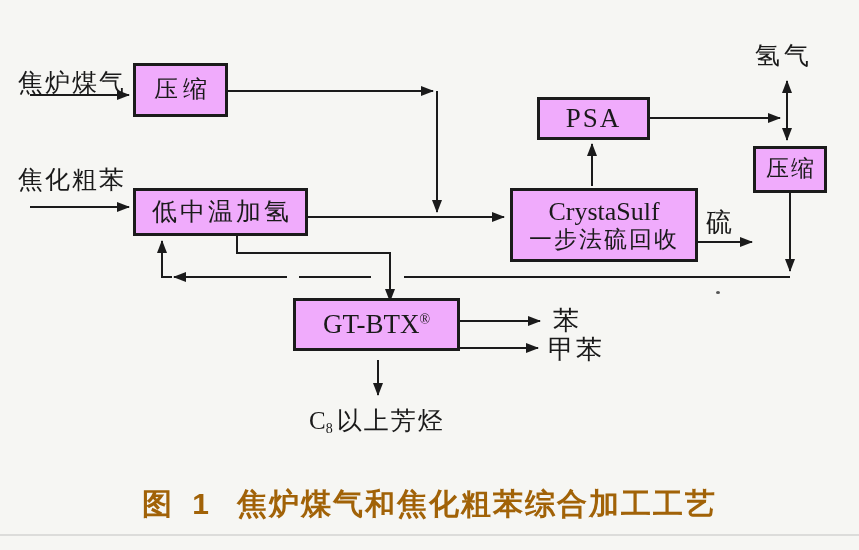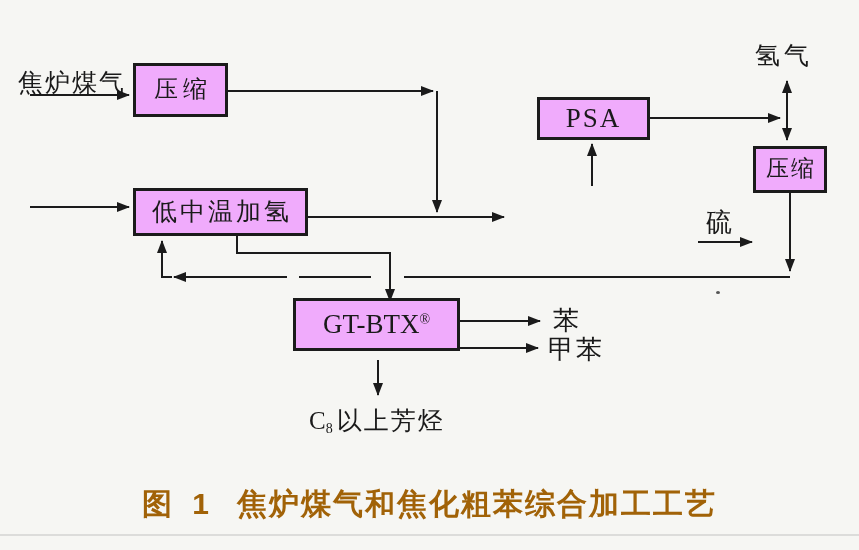--- a/index.html
+++ b/index.html
@@ -83,31 +83,36 @@
   </div>
 
   <div class="box" style="left:537px;top:97px;width:113px;height:43px;font-size:27px;">
     <span style="letter-spacing:2px;">PSA</span>
   </div>
 
   <div class="box" style="left:133px;top:188px;width:175px;height:48px;font-size:25px;">
     <span class="zh" style="letter-spacing:3px;text-indent:3px;">低中温加氢</span>
   </div>
 
+  <div class="box" style="left:510px;top:188px;width:188px;height:74px;font-size:26px;flex-direction:column;">
+    <div>CrystaSulf</div>
+    <div style="font-size:23px;letter-spacing:2px;">一步法硫回收</div>
+  </div>
 
   <div class="box" style="left:753px;top:146px;width:74px;height:47px;font-size:23px;">
     <span class="zh" style="letter-spacing:2px;text-indent:2px;">压缩</span>
   </div>
 
   <div class="box" style="left:293px;top:298px;width:167px;height:53px;font-size:27px;">
     <span><span>GT-BTX</span><sup class="rm">®</sup></span>
   </div>
 
   <div class="lbl zh-lbl" style="left:18px;top:66px;font-size:25px;">焦炉煤气</div>
 
+  <div class="lbl zh-lbl" style="left:18px;top:163px;font-size:25px;">焦化粗苯</div>
 
   <div class="lbl zh-lbl" style="left:755px;top:39px;font-size:25px;letter-spacing:4px;">氢气</div>
 
   <div class="lbl" style="left:706px;top:205px;font-size:26px;">硫</div>
 
   <div class="lbl" style="left:553px;top:303px;font-size:26px;">苯</div>
 
   <div class="lbl zh-lbl" style="left:548px;top:332px;font-size:26px;">甲苯</div>
 
   <div class="lbl" style="left:309px;top:404px;font-size:25px;">

